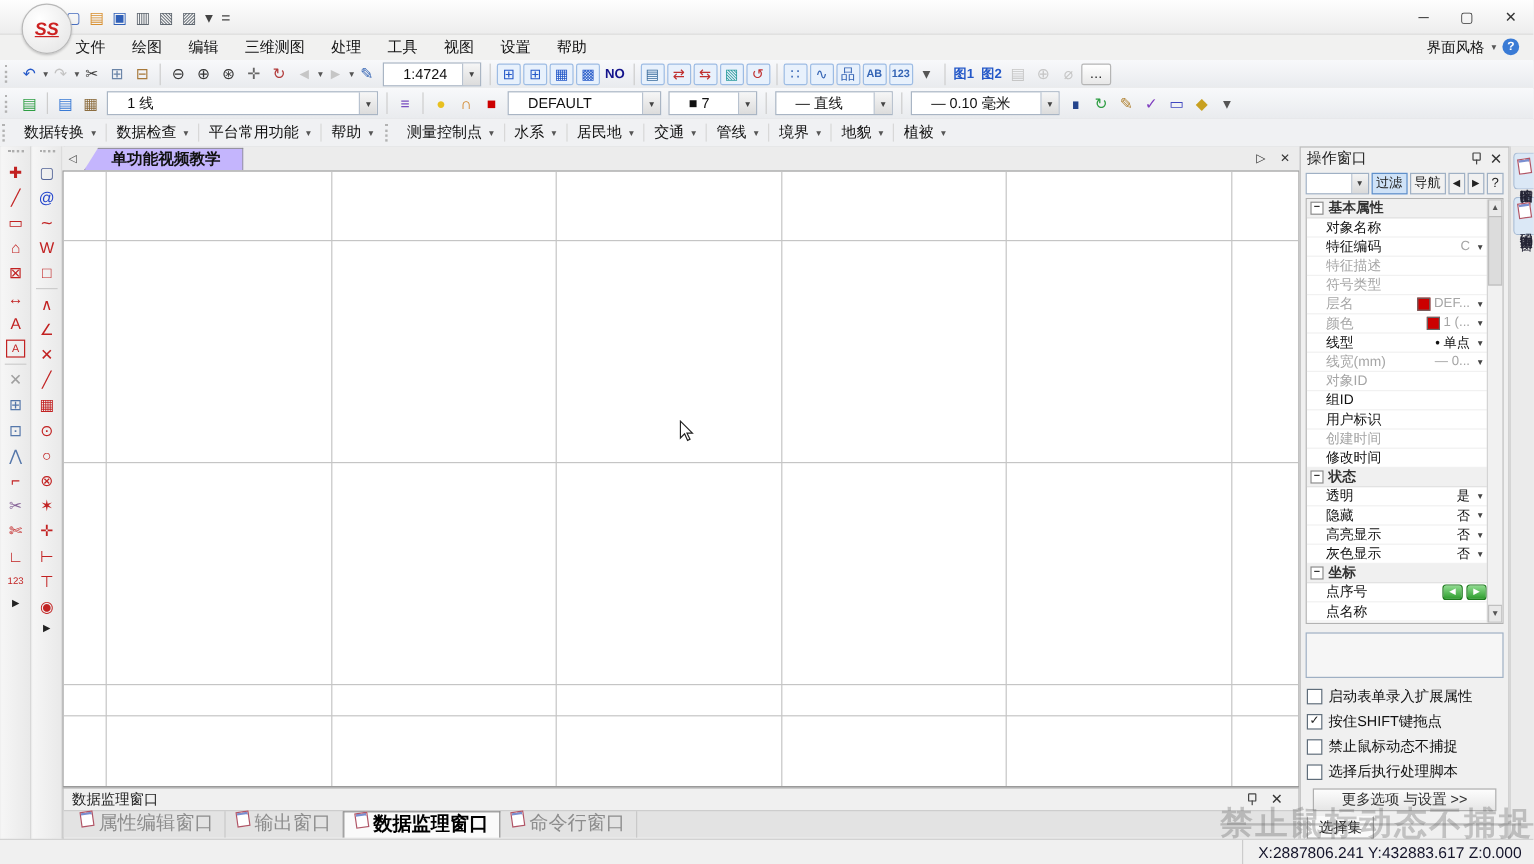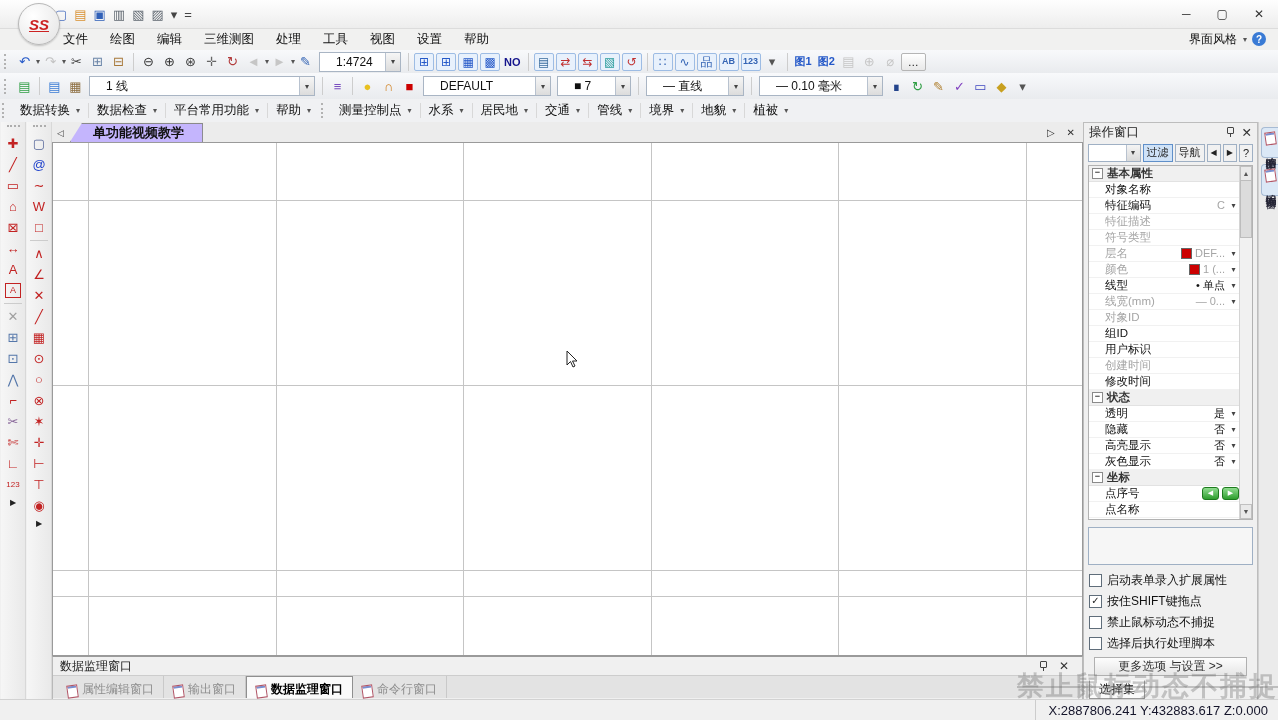--- a/index.html
+++ b/index.html
@@ -71,21 +71,21 @@
            clip-path:polygon(12px 0,100% 0,100% 100%,0 100%)}
   .tabbar-right{margin-left:auto;display:flex;gap:12px;margin-right:8px;margin-bottom:4px;font-size:10px;color:#333}
   .canvas{flex:1;background:#fff;border:1px solid #9a9a9a;position:relative;overflow:hidden}
   .gridline{position:absolute;background:#c5c5c5}
   .cursor{position:absolute;width:13px;height:19px}
   
   .bottom-panel{height:42px;background:#f0f0f0;border:1px solid #b8b8b8;border-top:1px solid #9a9a9a}
   .bp-header{height:18px;display:flex;align-items:center;padding:0 7px;font-size:12px;color:#222}
   .bp-right{margin-left:auto;display:flex;gap:12px;align-items:center;margin-right:6px;color:#333}
   .bp-tabs{height:22px;display:flex;align-items:stretch;background:#e3e3e3;border-top:1px solid #cdcdcd;padding-left:5px}
-  .bp-tab{display:flex;align-items:flex-end;gap:4px;padding:0 9px;color:#8d8d8d;font-size:12px;border-right:1px solid #c9c9c9}
+  .bp-tab{display:flex;align-items:flex-start;gap:4px;padding:0 9px;color:#8d8d8d;font-size:16px;border-right:1px solid #c9c9c9}
   .bp-tab.active{background:#fafafa;color:#000;font-weight:bold;border:1px solid #8f8f8f;border-bottom:none}
   .clip-icon{width:9px;height:11px;border:1px solid #b05566;background:#fff;display:inline-block;
              box-shadow:inset 0 2px 0 #7a8fd0;transform:rotate(-8deg)}
   
   .right-panel{position:absolute;left:1083px;top:0;width:175px;bottom:0;background:#f0f0f0;
                border:1px solid #bdbdbd;display:flex;flex-direction:column;box-sizing:border-box}
   .rp-header{height:21px;display:flex;align-items:center;padding:0 5px;font-size:12.5px;color:#222}
   .rp-right{margin-left:auto;display:flex;gap:8px;align-items:center;color:#333}
   .pin{display:inline-block;width:5px;height:5px;border:1px solid #444;border-radius:1px;position:relative;top:-2px}
   .pin::after{content:"";position:absolute;left:2px;top:5px;width:1px;height:4px;background:#444}

